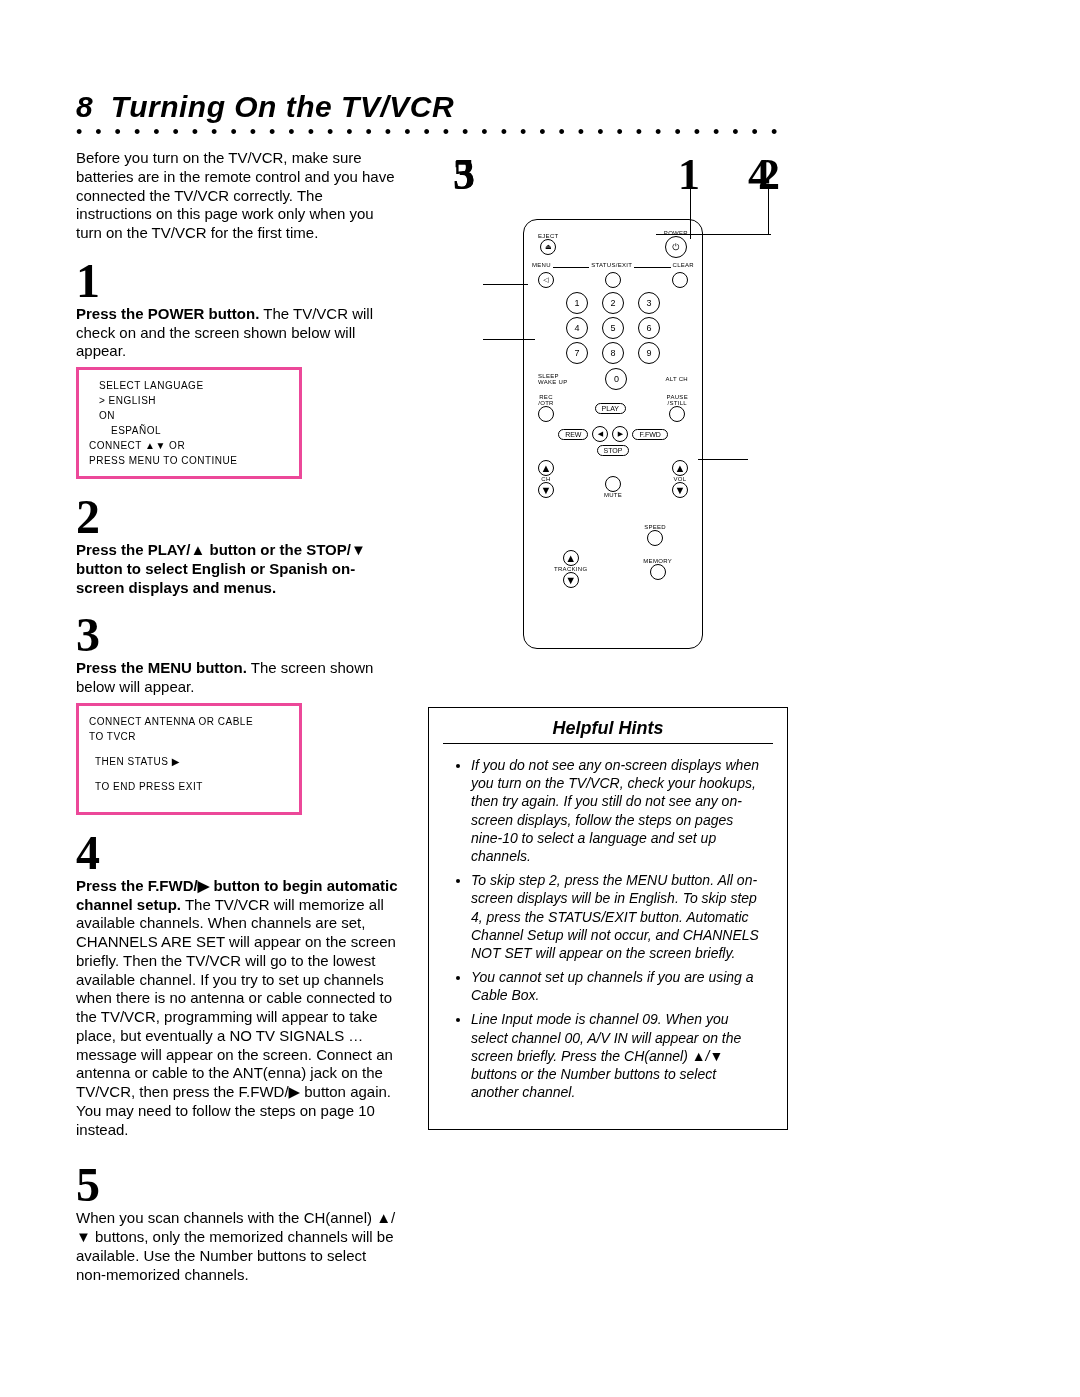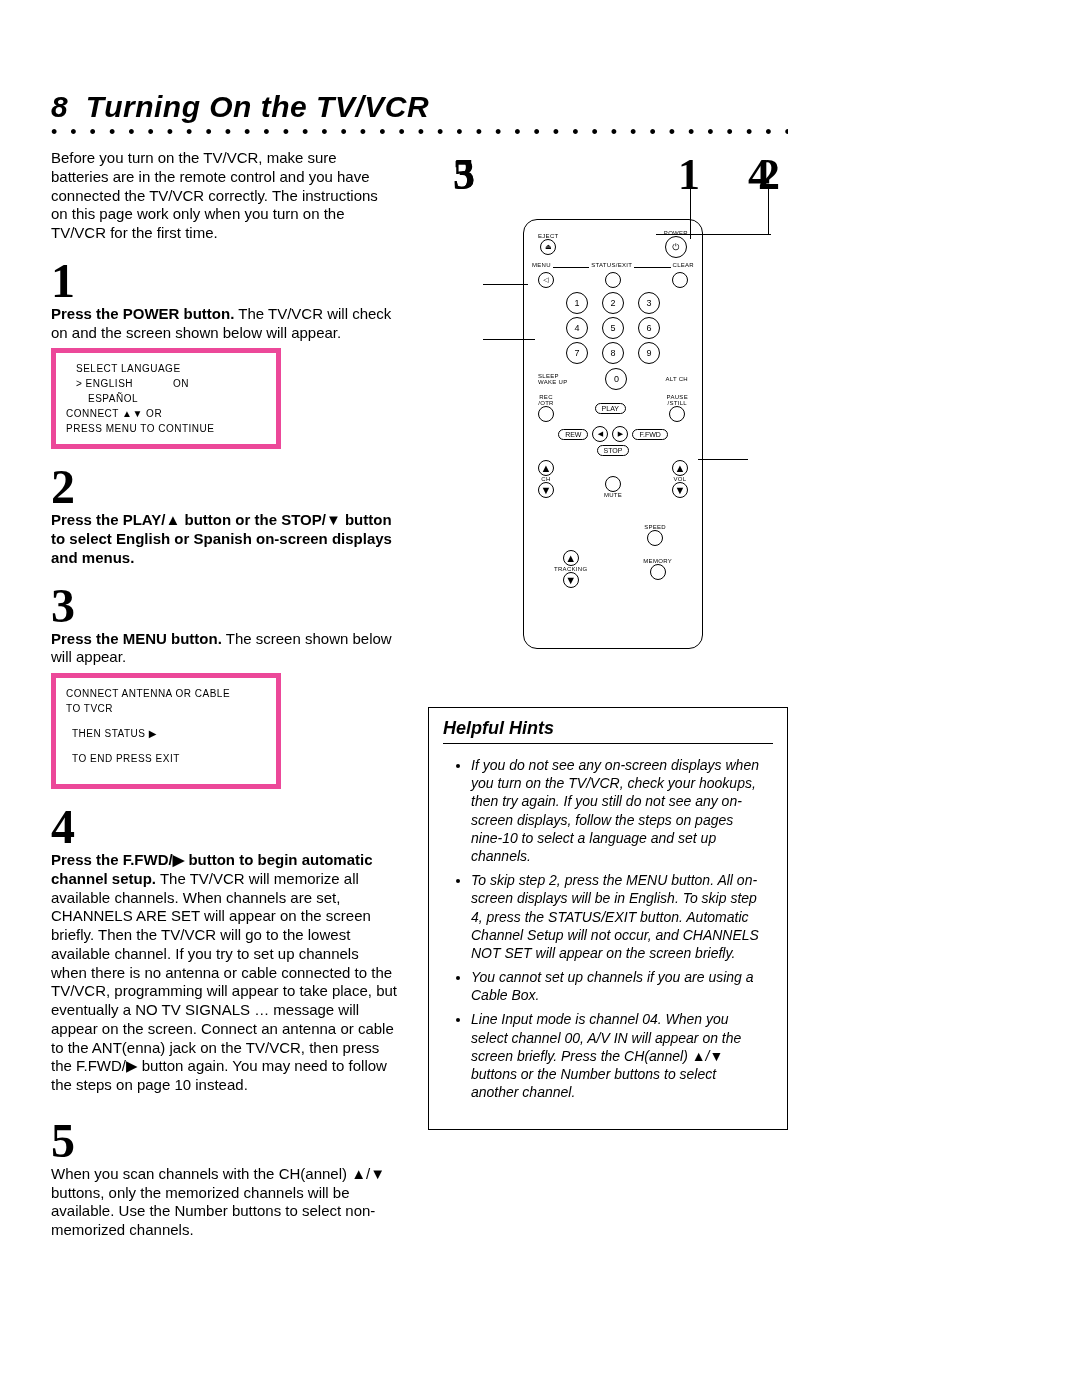--- a/index.html
+++ b/index.html
@@ -7,21 +7,21 @@
     padding: 0;
     background: #fff;
     font-family: Arial, Helvetica, sans-serif;
     color: #000;
   }
   .page {
     width: 908px;
     height: 1397px;
     position: relative;
     box-sizing: border-box;
-    padding: 90px 120px 60px 51px;
+    padding: 90px 120px 60px 76px;
   }
   .title-line {
     font-style: italic;
     font-weight: bold;
     font-size: 30px;
     letter-spacing: 0.5px;
   }
   .dots {
     font-size: 18px;
     letter-spacing: 4px;
@@ -44,42 +44,43 @@
   }
   .bignum {
     font-family: "Times New Roman", serif;
     font-size: 48px;
     font-weight: bold;
     line-height: 1;
     margin-top: 14px;
   }
   .step b { font-weight: bold; }
   .screenbox {
-    border: 5px solid #ec4899;
+    border: 3px solid #ec4899;
     font-family: Arial, sans-serif;
     font-size: 10px;
     padding: 8px 10px;
     width: 200px;
     margin-top: 6px;
     line-height: 1.5;
     letter-spacing: 0.5px;
   }
-  .screenbox .row { display:flex; }
+  .screenbox .row { display:flex;flex-direction:column; }
   .hints {
     border: 1px solid #000;
     padding: 10px 14px 16px 14px;
     margin-top: 18px;
   }
   .hints-title {
     font-style: italic;
     font-weight: bold;
     font-size: 18px;
     border-bottom: 1px solid #000;
     padding-bottom: 4px;
     margin-bottom: 8px;
+    text-align: center;
   }
   .hints ul { margin:12px; padding-left: 16px; font-style: italic; font-size: 14px; line-height:1.3;}
   .hints li { margin-bottom: 6px; }
   
   .remote-area {
     position: relative;
     width: 360px;
     height: 540px;
   }
   .label-big {
@@ -286,18 +287,18 @@
           </div>
         </div>
       </div>
 
       <div class="hints">
         <div class="hints-title">Helpful Hints</div>
         <ul>
           <li>If you do not see any on-screen displays when you turn on the TV/VCR, check your hookups, then try again. If you still do not see any on-screen displays, follow the steps on pages nine-10 to select a language and set up channels.</li>
           <li>To skip step 2, press the MENU button. All on-screen displays will be in English. To skip step 4, press the STATUS/EXIT button. Automatic Channel Setup will not occur, and CHANNELS NOT SET will appear on the screen briefly.</li>
           <li>You cannot set up channels if you are using a Cable Box.</li>
-          <li>Line Input mode is channel 04. When you select channel 00, A/V IN will appear on the screen briefly. Press the CH(annel) ▲/▼ buttons or the Number buttons to select another channel.</li>
+          <li>Line Input mode is channel 09. When you select channel 00, A/V IN will appear on the screen briefly. Press the CH(annel) ▲/▼ buttons or the Number buttons to select another channel.</li>
         </ul>
       </div>
     </div>
   </div>
 </div>
 
 </body></html>

